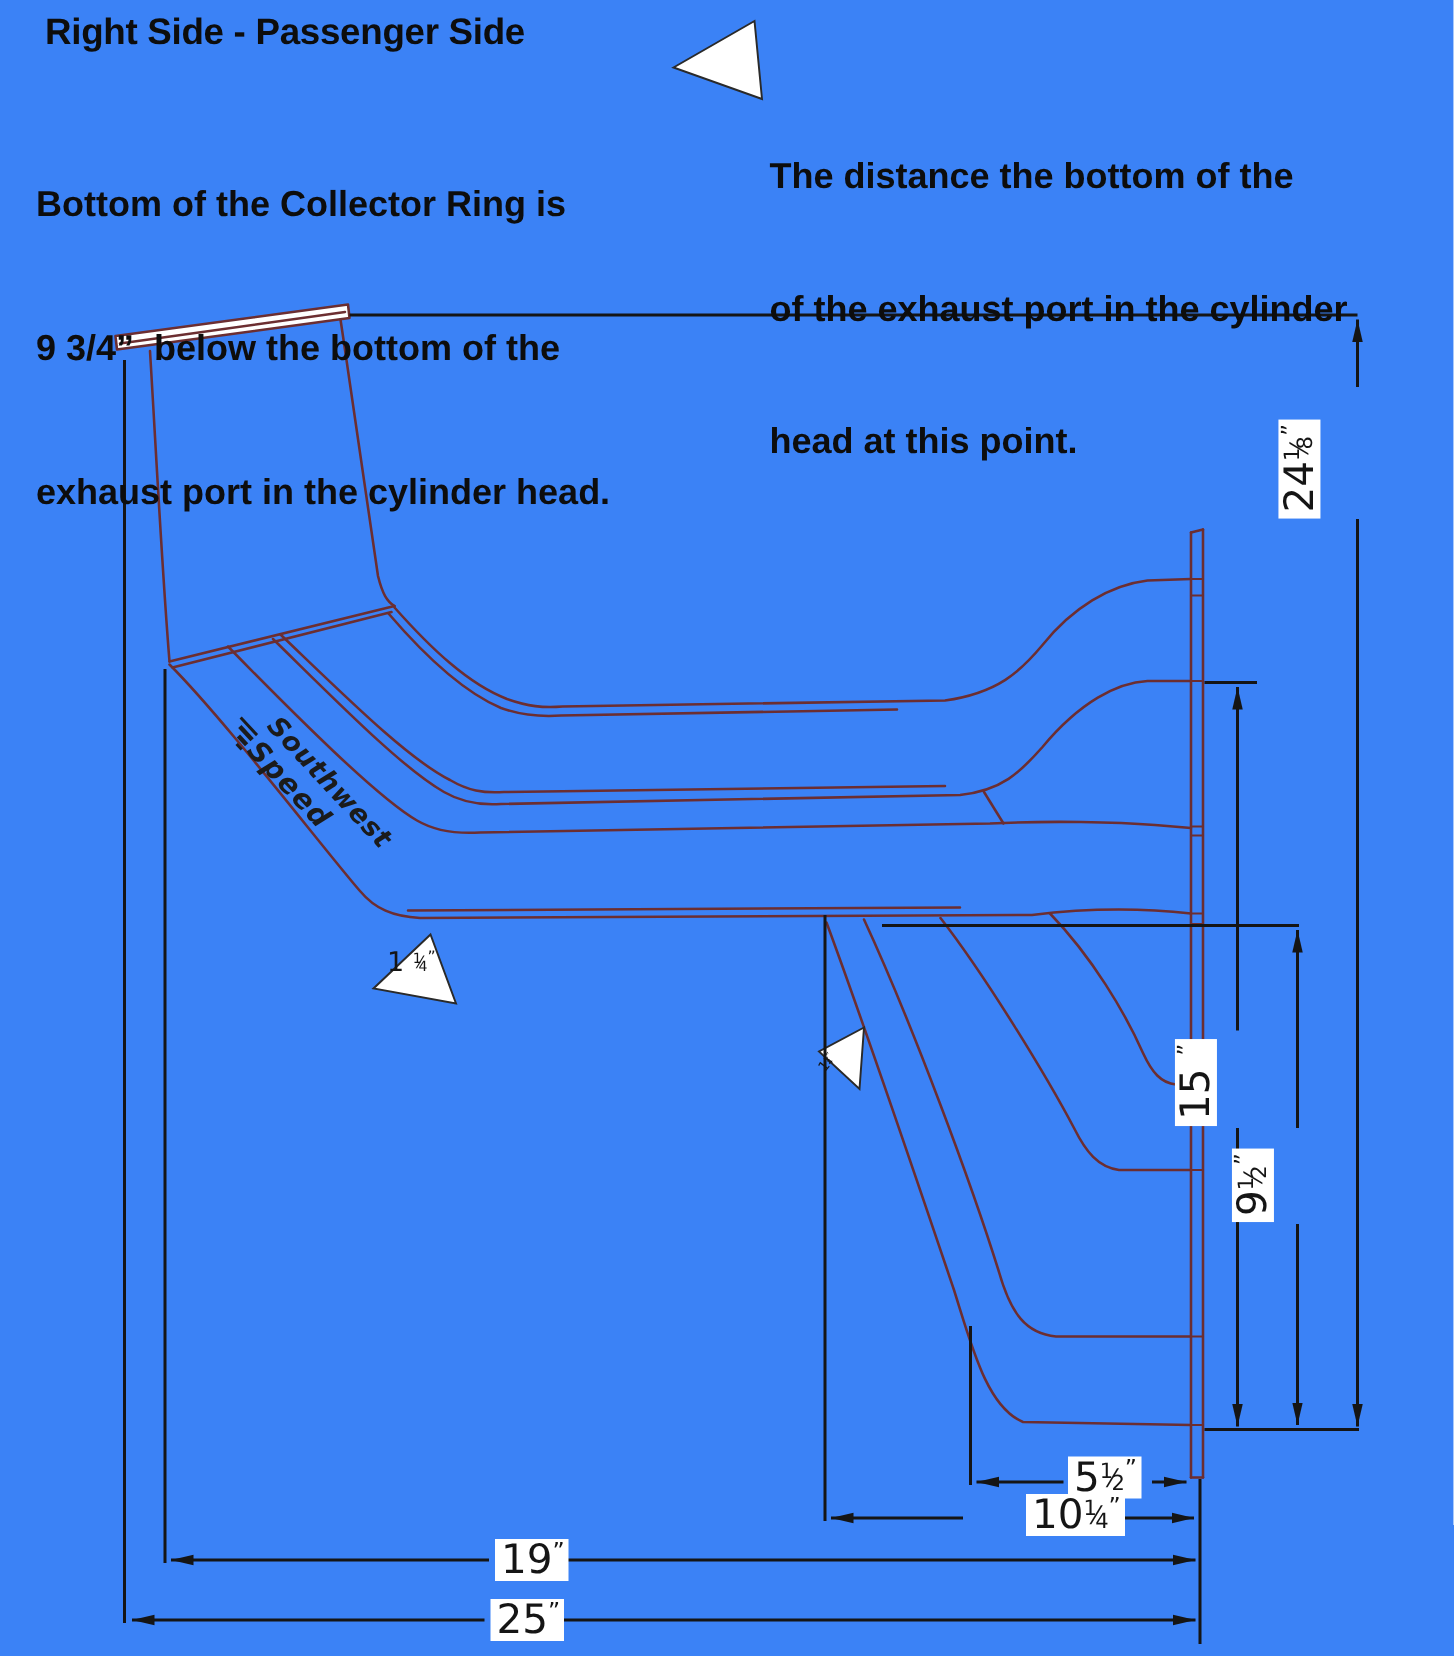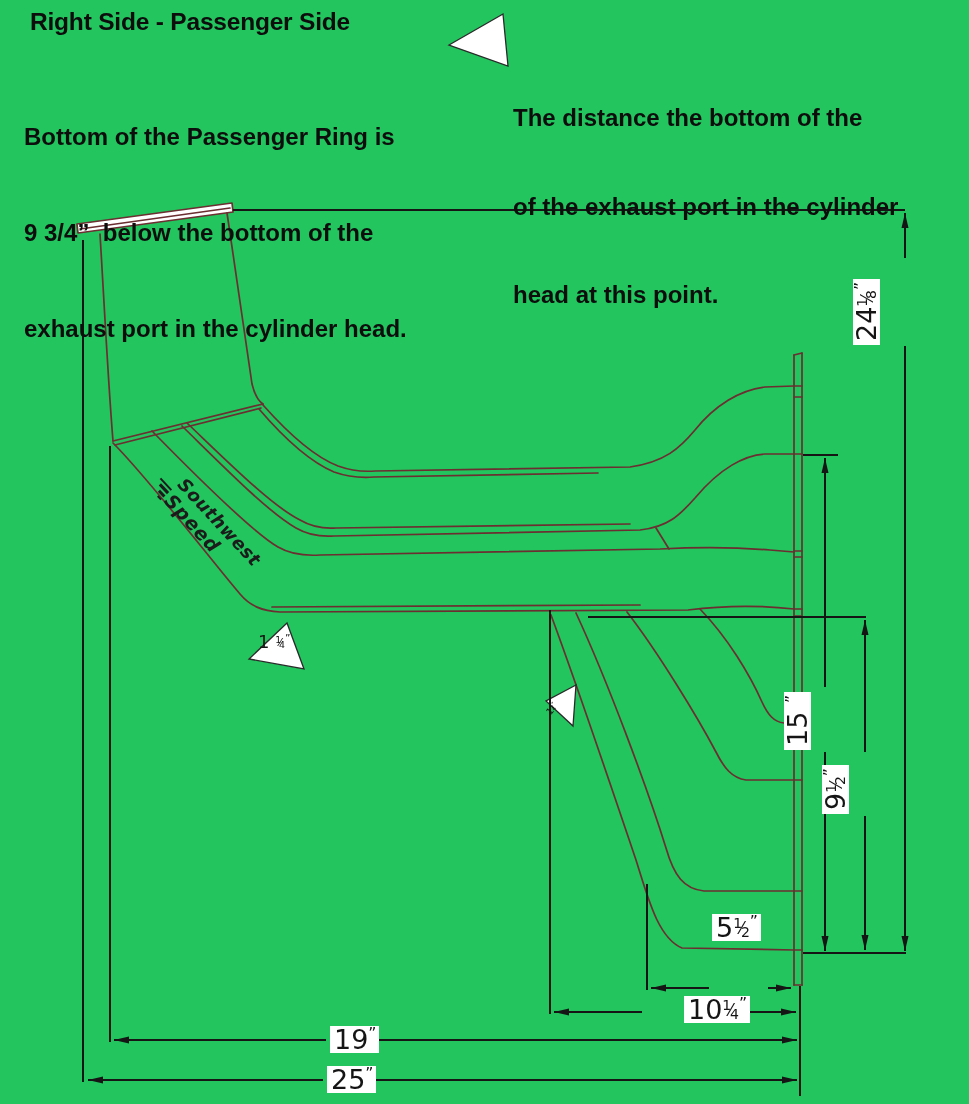--- a/index.html
+++ b/index.html
@@ -1,16 +1,16 @@
 <!DOCTYPE html>
 <html><head>
 <meta charset="utf-8">
 <style>
   html,body{margin:0;padding:0;background:#ffffff;}
-  #stage{position:relative;width:969px;height:1104px;background:#22c55e;overflow:hidden;
+  #stage{position:relative;width:969px;height:1104px;background:#3b82f6;overflow:hidden;
          font-family:"Liberation Sans",sans-serif;color:#0d0d0d;}
   #drawing{position:absolute;left:0;top:0;}
   .txt{position:absolute;font-weight:bold;white-space:pre-wrap;}
   .title{left:30px;top:8px;font-size:24.5px;letter-spacing:-0.2px;}
   .note-left{left:24px;top:57px;font-size:24px;line-height:32px;}
   .note-right{left:513px;top:44px;font-size:24px;line-height:29.5px;}
   .dlabel{position:absolute;font-family:"DejaVu Sans",sans-serif;font-size:27px;color:#151515;
           line-height:1;white-space:nowrap;background:#fff;padding:0 4px;}
   .rot{transform:rotate(-90deg);transform-origin:0 100%;}
   .dlabel .q{font-size:.58em;vertical-align:.62em;letter-spacing:-1px;}
@@ -126,21 +126,21 @@
       <line x1="371" y1="1040" x2="797" y2="1040" marker-end="url(#arr)"></line>
 
       <line x1="323" y1="1080" x2="88" y2="1080" marker-end="url(#arr)"></line>
       <line x1="367" y1="1080" x2="797" y2="1080" marker-end="url(#arr)"></line>
     </g>
   </svg>
 
   <div class="txt title">Right Side - Passenger Side</div>
 
   <div class="txt note-left">
-    <div>Bottom of the Passenger Ring is</div>
+    <div>Bottom of the Collector Ring is</div>
     <div>9 3/4”  below the bottom of the</div>
     <div>exhaust port in the cylinder head.</div>
   </div>
 
   <div class="txt note-right">
     <div>The distance the bottom of the</div>
     <div>of the exhaust port in the cylinder</div>
     <div>head at this point.</div>
   </div>
 
@@ -162,21 +162,21 @@
   </div>
 
   <div class="dlabel rot" style="left:811px;top:723px;">
     <span>15</span> <span class="q">”</span>
   </div>
 
   <div class="dlabel rot" style="left:849px;top:787px;">
     <span>9</span><span class="fn">1</span><span class="fs">⁄</span><span class="fd">2</span><span class="q">”</span>
   </div>
 
-  <div class="dlabel" style="left:712px;top:914px;">
+  <div class="dlabel" style="left:712px;top:971px;">
     <span>5</span><span class="fn">1</span><span class="fs">⁄</span><span class="fd">2</span><span class="q">”</span>
   </div>
 
   <div class="dlabel" style="left:646px;top:996px;margin-left:38px;">
     <span>10</span><span class="fn">1</span><span class="fs">⁄</span><span class="fd">4</span><span class="q">”</span>
   </div>
 
   <div class="dlabel" style="left:330px;top:1026px;">
     <span>19</span><span class="q">”</span>
   </div>

